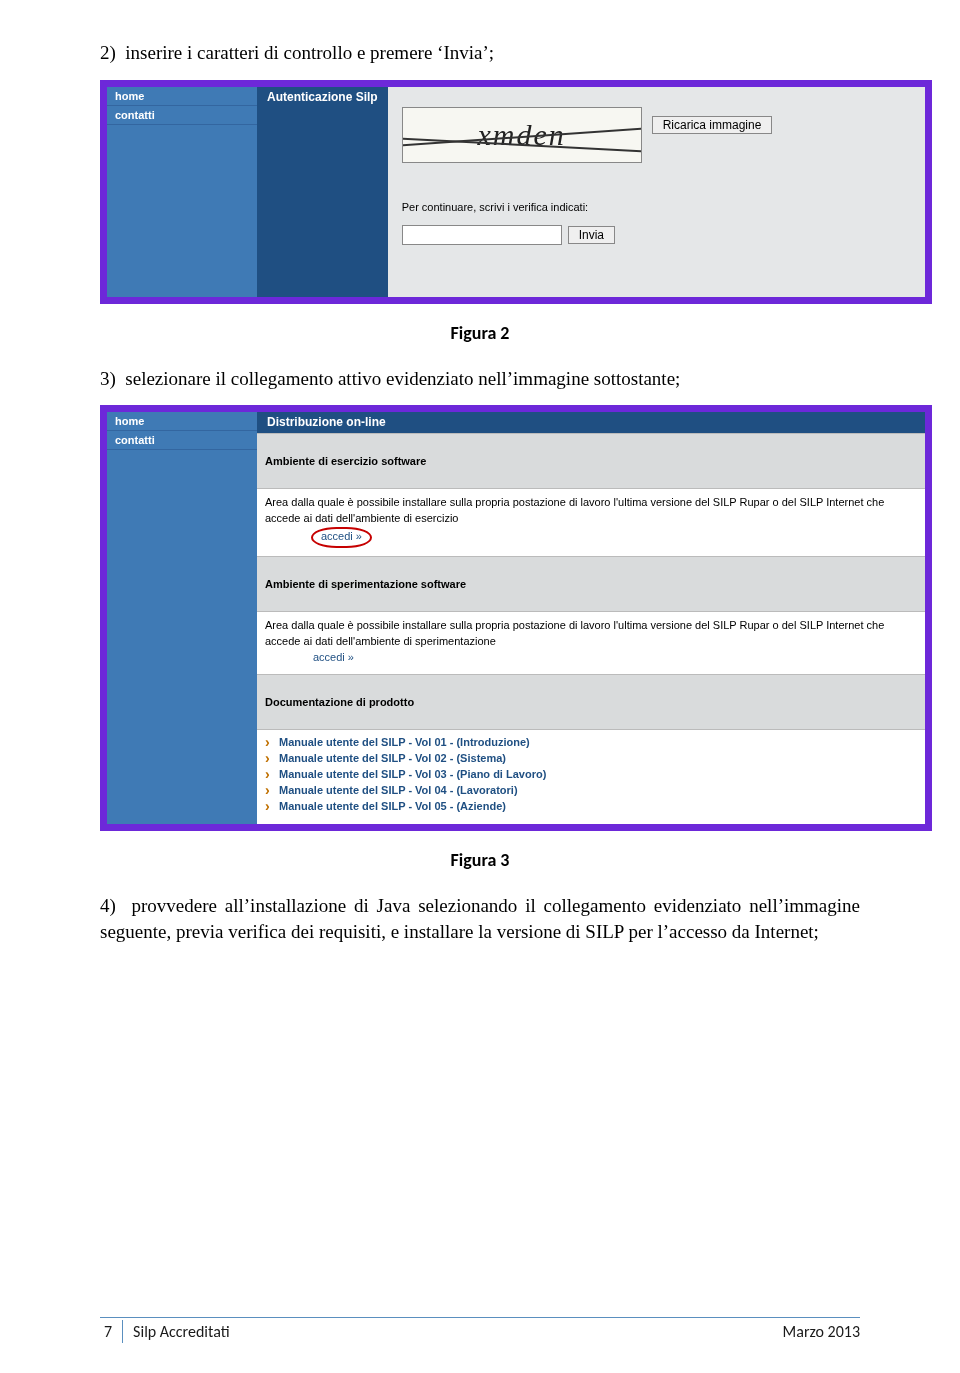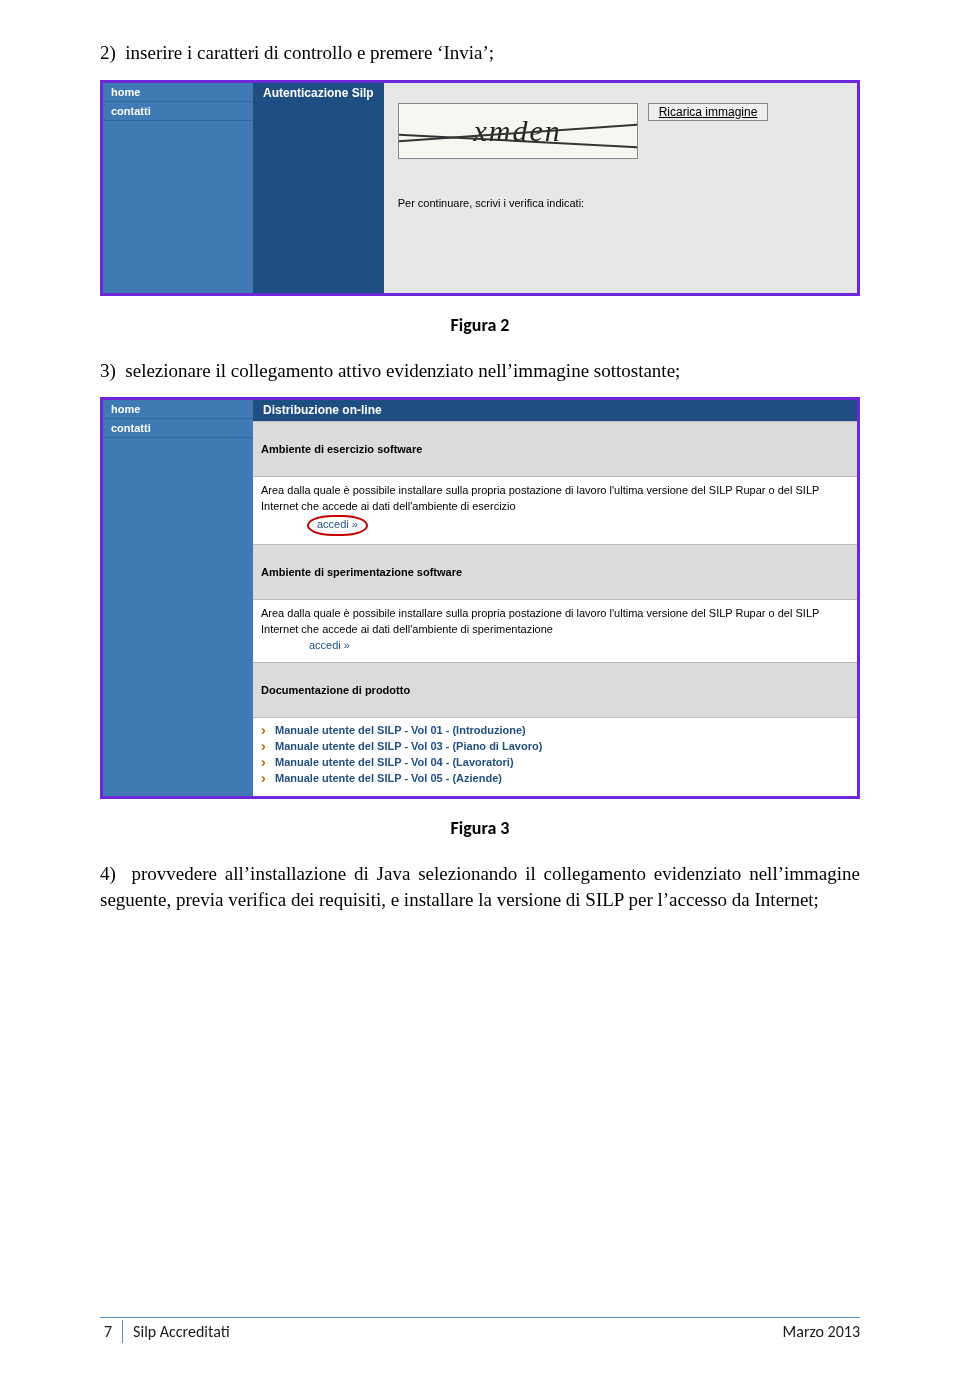--- a/index.html
+++ b/index.html
@@ -21,23 +21,23 @@
   }
   .figure-caption {
     font-family: Calibri, Arial, sans-serif;
     font-size: 18px;
     font-weight: bold;
     text-align: center;
     margin: 18px 0 22px 0;
   }
   
   .shot {
-    width: 760px;
+    width: 832px;
     margin: 0 auto;
-    border: 3px solid #6d28d9;
+    border: 7px solid #6d28d9;
     font-family: Arial, Helvetica, sans-serif;
     font-size: 11px;
     color: #000;
     background: #fff;
     display: flex;
     flex-direction: column;
   }
   .shot-row { display: flex; }
   .sidebar {
     width: 150px;
@@ -212,23 +212,27 @@
     </div>
     <div style="flex:1;display:flex;flex-direction:row;">
       <div class="head-bar">Autenticazione Silp</div>
       <div class="content-pane">
         <div class="captcha-row">
           <div class="captcha-box">
             <span>xmden</span>
             <div class="strike" style="top:28px;"></div>
             <div class="strike" style="top:36px;transform:rotate(3deg);"></div>
           </div>
-          <button class="btn" style="margin-top:0;text-decoration:underline;">Ricarica immagine</button>
+          <button class="btn" style="margin-top:9px;">Ricarica immagine</button>
         </div>
         <div class="prompt-line">Per continuare, scrivi i verifica indicati:</div>
+        <div class="input-row">
+          <div class="textfield"></div>
+          <button class="btn">Invia</button>
+        </div>
       </div>
     </div>
   </div>
 </div>
 
 <div class="figure-caption">Figura 2</div>
 
 <p class="body-text">3)&nbsp;&nbsp;selezionare il collegamento attivo evidenziato nell’immagine sottostante;</p>
 
 <div class="shot">
@@ -250,20 +254,21 @@
 
         <div class="section-dark">Ambiente di sperimentazione software</div>
         <div class="section-body">
           <span>Area dalla quale è possibile installare sulla propria postazione di lavoro l'ultima versione del SILP Rupar o del SILP Internet che accede ai dati dell'ambiente di sperimentazione</span><br>
           <span class="accedi">accedi »</span>
         </div>
 
         <div class="section-dark">Documentazione di prodotto</div>
         <div class="doclist">
           <div class="doc-item">Manuale utente del SILP - Vol 01 - (Introduzione)</div>
+          <div class="doc-item">Manuale utente del SILP - Vol 02 - (Sistema)</div>
           <div class="doc-item">Manuale utente del SILP - Vol 03 - (Piano di Lavoro)</div>
           <div class="doc-item">Manuale utente del SILP - Vol 04 - (Lavoratori)</div>
           <div class="doc-item">Manuale utente del SILP - Vol 05 - (Aziende)</div>
         </div>
 
       </div>
     </div>
   </div>
 </div>
 

